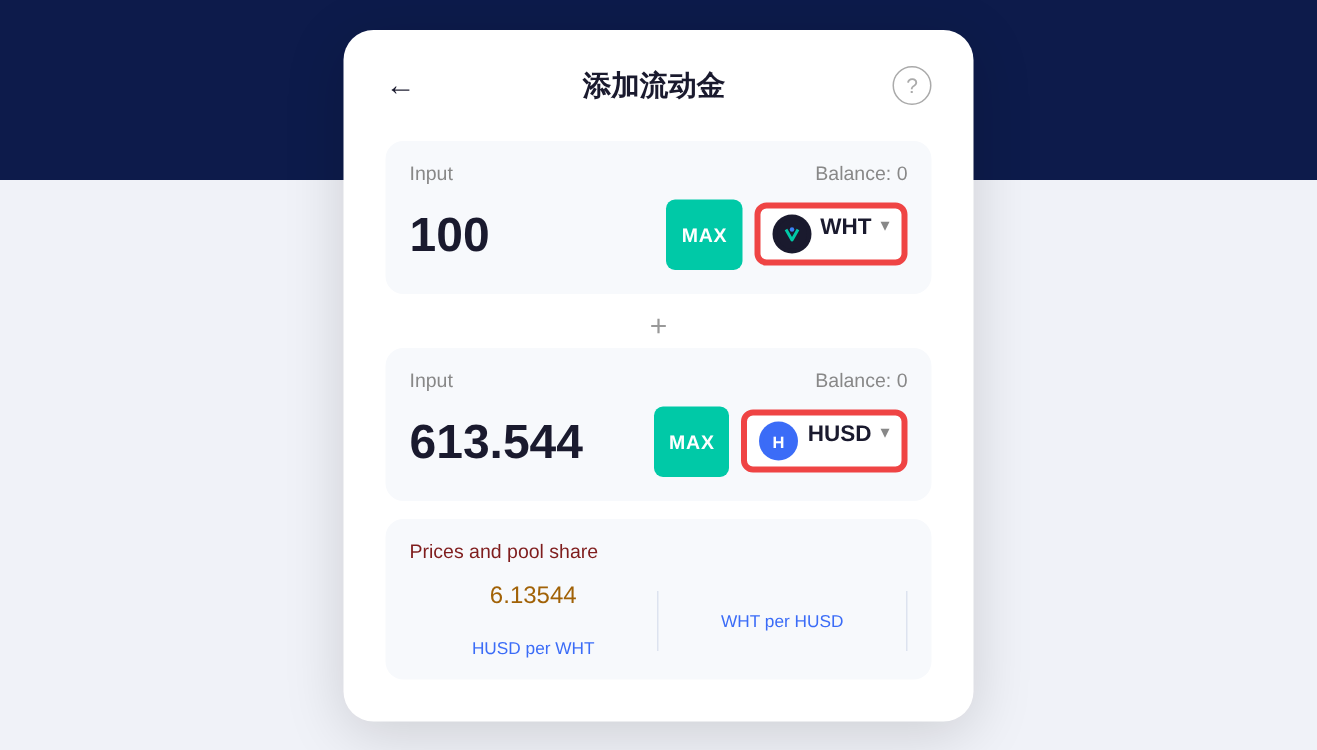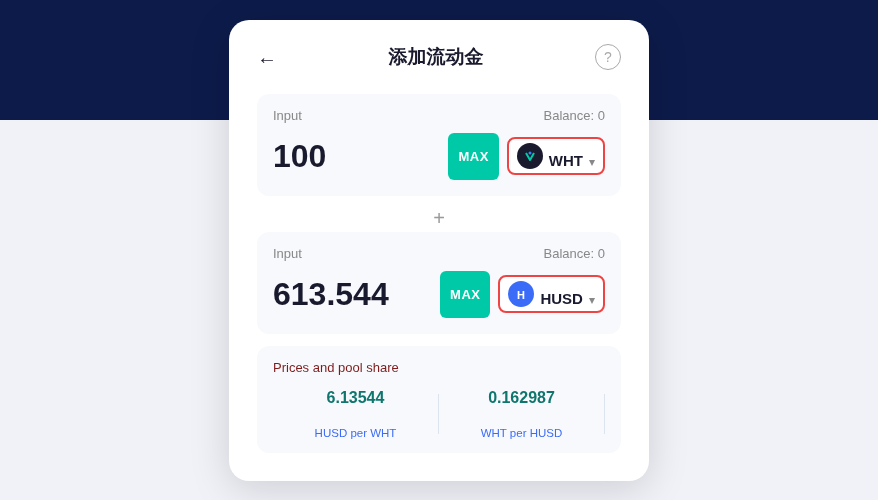--- a/index.html
+++ b/index.html
@@ -132,27 +132,27 @@
       border-radius: 6px;
       padding: 16px 10px;
       font-size: 13px;
       font-weight: 700;
       cursor: pointer;
       letter-spacing: 0.5px;
     }
 
     .token-selector {
       display: flex;
-      align-items: flex-end;
+      align-items: flex-start;
       gap: 6px;
       cursor: pointer;
       padding: 4px 8px;
       border-radius: 8px;
       background: #fff;
-      border: 2px solid #ef4444;
+      border: 4px solid #ef4444;
     }
 
     .token-icon {
       width: 26px;
       height: 26px;
       border-radius: 50%;
       display: flex;
       align-items: center;
       justify-content: center;
       overflow: hidden;
@@ -204,22 +204,22 @@
       align-items: flex-start;
     }
 
     .price-item {
       text-align: center;
       flex: 1;
     }
 
     .price-value {
       font-size: 16px;
-      font-weight: 700;
-      color: #0f766e;
+      font-weight: 400;
+      color: #a16207;
       display: block;
     }
 
     .price-desc {
       font-size: 11.5px;
       color: #3b6cf7;
       margin-top: 20px;
       display: block;
     }
 
@@ -298,21 +298,20 @@
     <div class="prices-row">
 
       <div class="price-item">
         <span class="price-value">6.13544</span>
         <span class="price-desc">HUSD per WHT</span>
       </div>
 
       <div class="price-divider"></div>
 
       <div class="price-item">
-        <span class="price-value">0.162987</span>
         <span class="price-desc">WHT per HUSD</span>
       </div>
 
       <div class="price-divider"></div>
 
 
     </div>
   </div>
 
 </div>

